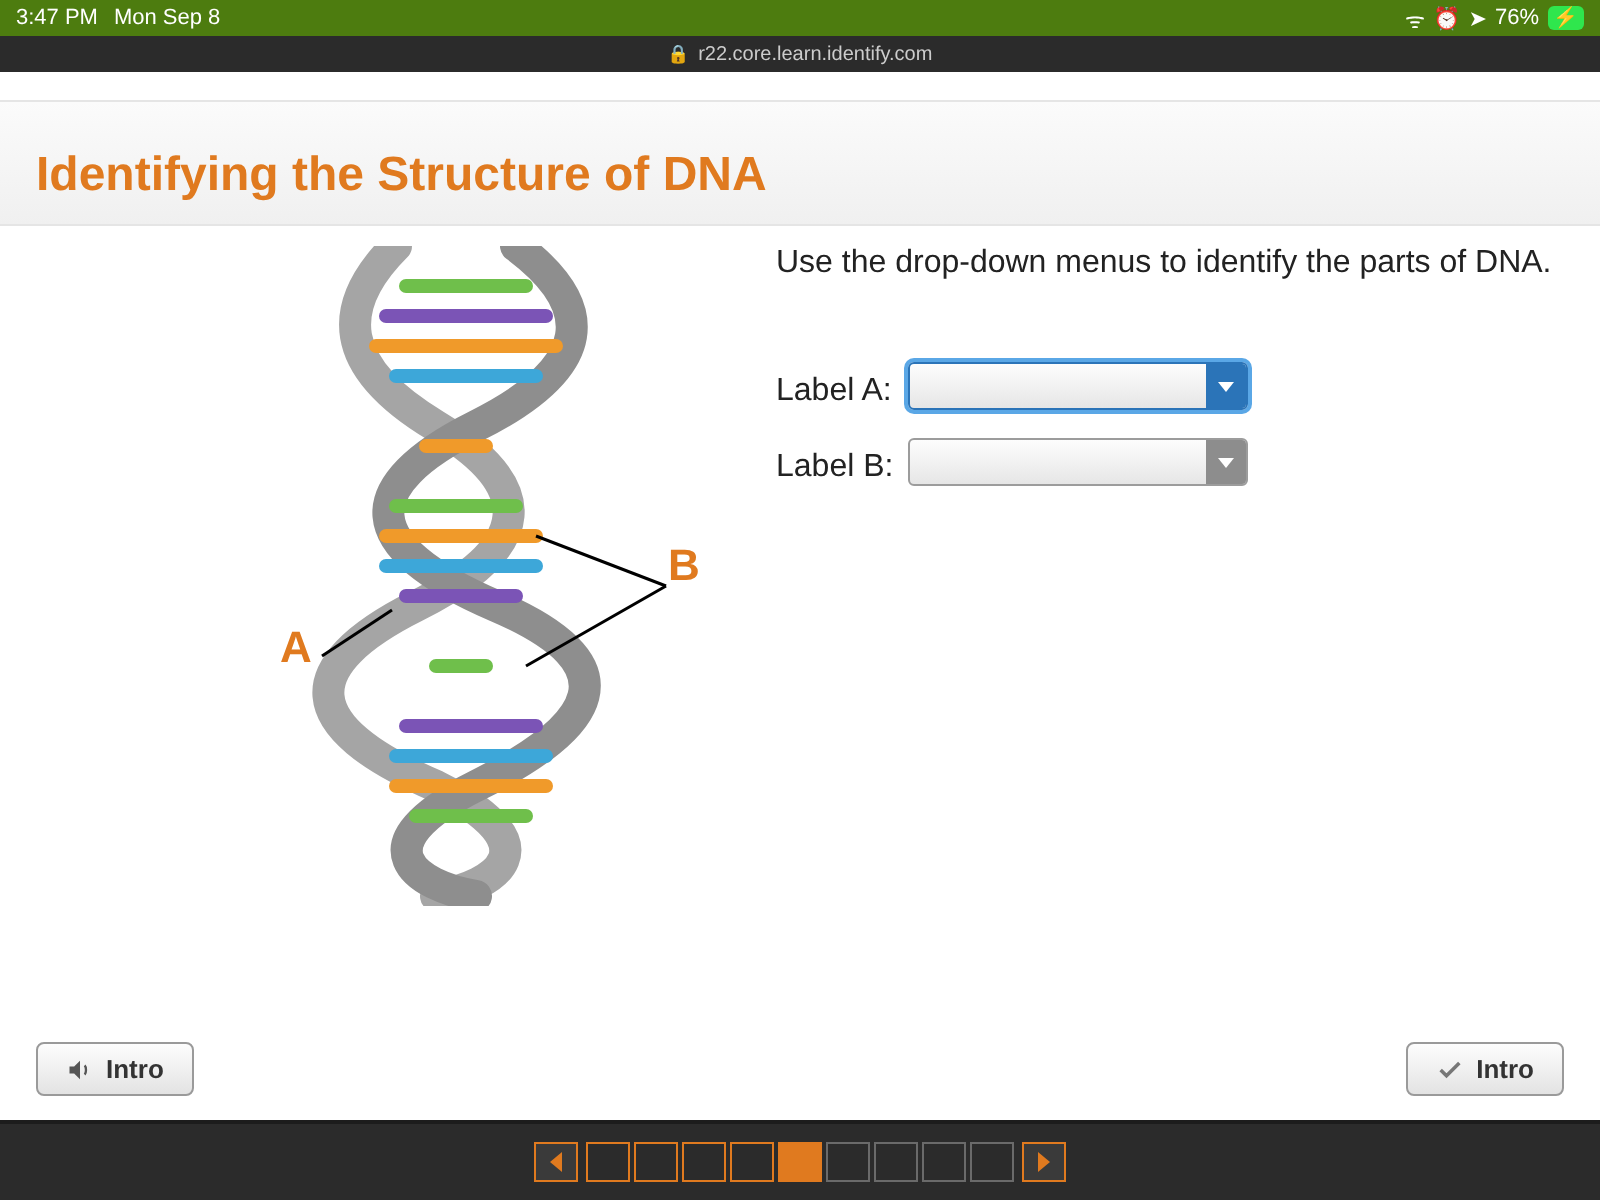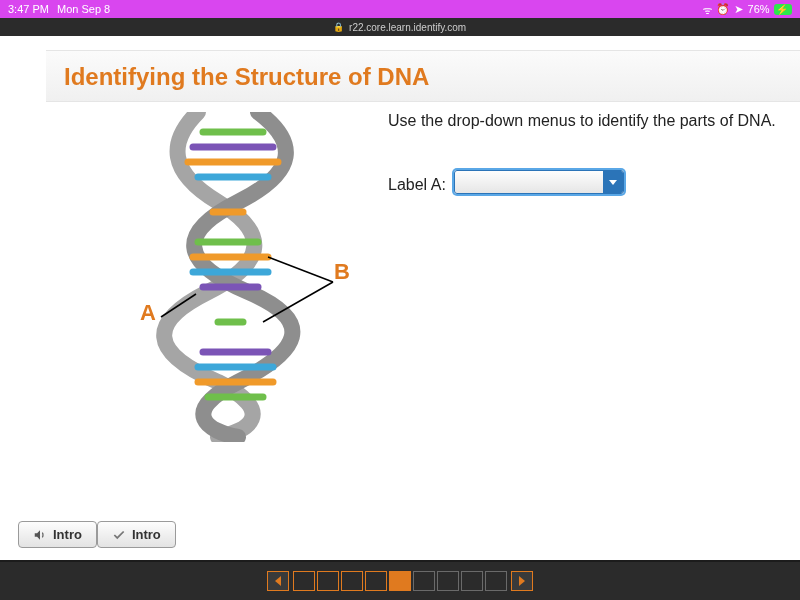--- a/index.html
+++ b/index.html
@@ -1,42 +1,42 @@
 <!DOCTYPE html>
 <html><head>
 <meta charset="utf-8">
 <style>
   * { box-sizing: border-box; margin: 0; padding: 0; }
   html, body { width: 800px; height: 600px; overflow: hidden; font-family: Arial, Helvetica, sans-serif; }
   body { background: #2b2b2b; display: flex; flex-direction: column; }
 
   
   .status-bar {
-    height: 18px; background: #d946ef; color: #fff; font-size: 11px;
+    height: 18px; background: #4d7c0f; color: #fff; font-size: 11px;
     display: flex; align-items: center; justify-content: space-between; padding: 0 8px;
   }
   .status-left { display: flex; gap: 8px; }
   .status-right { display: flex; gap: 4px; align-items: center; }
   .battery { background: #2fe64d; color: #000; border-radius: 3px; padding: 0 3px; font-size: 10px; font-weight: bold; }
 
   
   .url-bar {
     height: 18px; background: #2b2b2b; color: #ccc; font-size: 10px;
     display: flex; align-items: center; justify-content: center; gap: 4px;
   }
   .lock-icon { font-size: 9px; }
 
   
   .page {
     flex: 1 1 auto; background: #ffffff; margin: 0; display: flex; flex-direction: column;
   }
   .title-band {
     background: linear-gradient(#fbfbfb, #f0f0f0);
     border-top: 1px solid #e5e5e5; border-bottom: 1px solid #e5e5e5;
-    padding: 12px 18px 10px 18px; margin-top: 14px; margin-left: 46px;
+    padding: 23px 18px 10px 18px; margin-top: 14px;
   }
   .title-band h1 { color: #e07a1f; font-size: 24px; font-weight: bold; }
 
   .body-area {
     flex: 1 1 auto; display: flex; padding: 10px 18px 6px 18px; gap: 20px;
   }
   .dna-fig { width: 350px; position: relative; }
   .dna-fig svg { display: block; }
   .label-A, .label-B {
     position: absolute; color: #e07a1f; font-size: 22px; font-weight: bold;
@@ -60,21 +60,21 @@
     display: flex; align-items: center; justify-content: center;
   }
   .dropdown.active .dd-arrow { background: #2b74b8; }
   .tri-down {
     width: 0; height: 0; border-left: 4px solid transparent; border-right: 4px solid transparent;
     border-top: 5px solid #fff;
   }
 
   
   .footer-row {
-    padding: 6px 18px 12px 18px; display: flex; justify-content: flex-start;
+    padding: 6px 18px 12px 18px; display: flex; justify-content: space-between;
   }
   .btn {
     border: 1px solid #9a9a9a; border-radius: 4px;
     background: linear-gradient(#fdfdfd, #e3e3e3);
     padding: 5px 14px; font-size: 13px; font-weight: bold; color: #333;
     display: flex; align-items: center; gap: 6px; cursor: pointer;
   }
   .speaker, .check { width: 14px; height: 14px; display: inline-block; }
 
   
@@ -160,20 +160,28 @@
 
       <div class="field-row">
         <label>Label A:</label>
         <div class="dropdown active">
           <div class="dd-arrow">
               <div class="tri-down"></div>
             </div>
         </div>
       </div>
 
+      <div class="field-row">
+        <label>Label B:</label>
+        <div class="dropdown">
+          <div class="dd-arrow">
+              <div class="tri-down"></div>
+            </div>
+        </div>
+      </div>
     </div>
   </div>
 
   <div class="footer-row">
     <div class="btn">
       <span class="speaker">
         <svg viewBox="0 0 24 24" width="14" height="14">
             <path fill="#555" d="M3 9v6h4l5 5V4L7 9H3z"></path>
             <path fill="none" stroke="#555" stroke-width="2" d="M16 8c1.5 1.5 1.5 6.5 0 8"></path>
           </svg>

